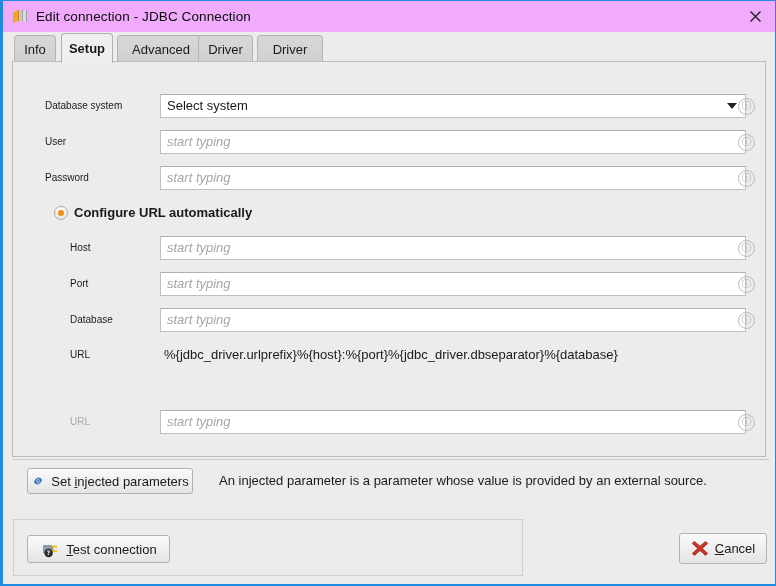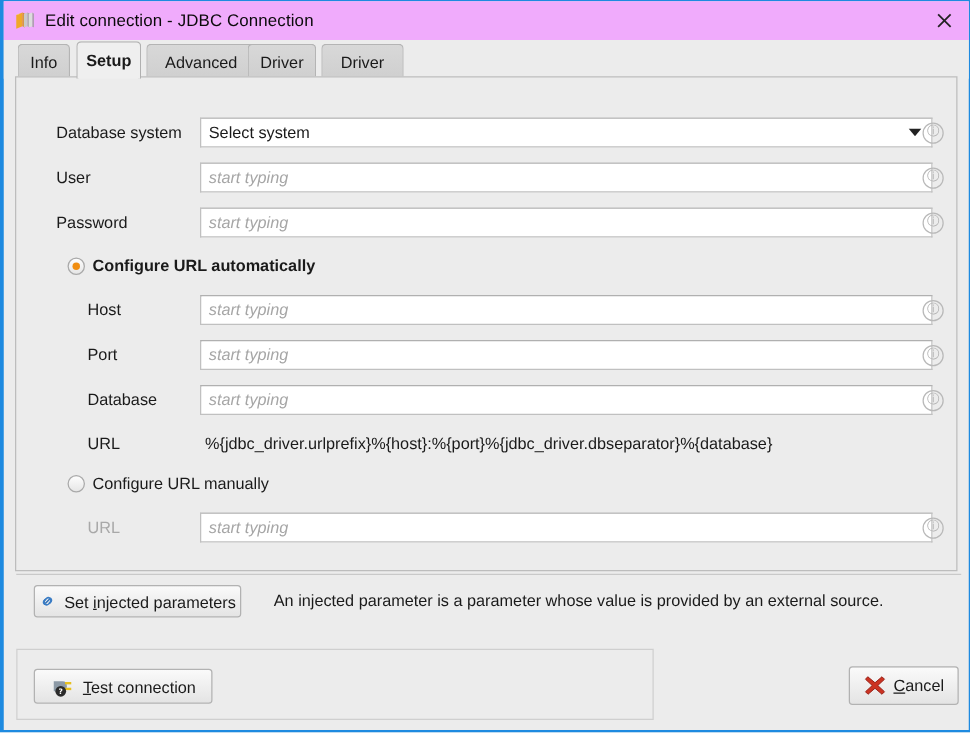--- a/index.html
+++ b/index.html
@@ -68,21 +68,21 @@
     box-sizing: border-box;
     border: 1px solid #bdbdbd;
     background: #ececec;
     z-index: 1;
   }
 
   
   .row { position: absolute; left: 0; right: 0; height: 24px; }
   .lbl {
     position: absolute;
-    font-size: 13px; color: #1a1a1a;
+    font-size: 10px; color: #1a1a1a;
     line-height: 24px;
     white-space: nowrap;
   }
   .lbl.disabled { color: #a8a8a8; }
   .field {
     position: absolute;
     box-sizing: border-box;
     height: 24px;
     background: #ffffff;
     border: 1px solid #c0c0c0;
@@ -262,24 +262,20 @@
       <span class="lbl" style="left:57px;">Database</span>
       <div class="field placeholder" style="left:147px; width:586px;">start typing</div>
       <span class="info-icon" style="left:725px; top:4px;">ⓘ</span>
     </div>
 
     <div class="row" style="top:281px;">
       <span class="lbl" style="left:57px;">URL</span>
       <span class="static-text" style="left:151px;">%{jdbc_driver.urlprefix}%{host}:%{port}%{jdbc_driver.dbseparator}%{database}</span>
     </div>
 
-    <div class="radio-row" style="left:41px; top:317px;">
-      <span class="radio"></span>
-      <span class="radio-label normal">Configure URL manually</span>
-    </div>
 
     <div class="row" style="top:348px;">
       <span class="lbl disabled" style="left:57px;">URL</span>
       <div class="field placeholder" style="left:147px; width:586px;">start typing</div>
       <span class="info-icon" style="left:725px; top:4px;">ⓘ</span>
     </div>
 
   </div>
 
   <div class="sep" style="left:10px; top:458px; width:756px;"></div>

